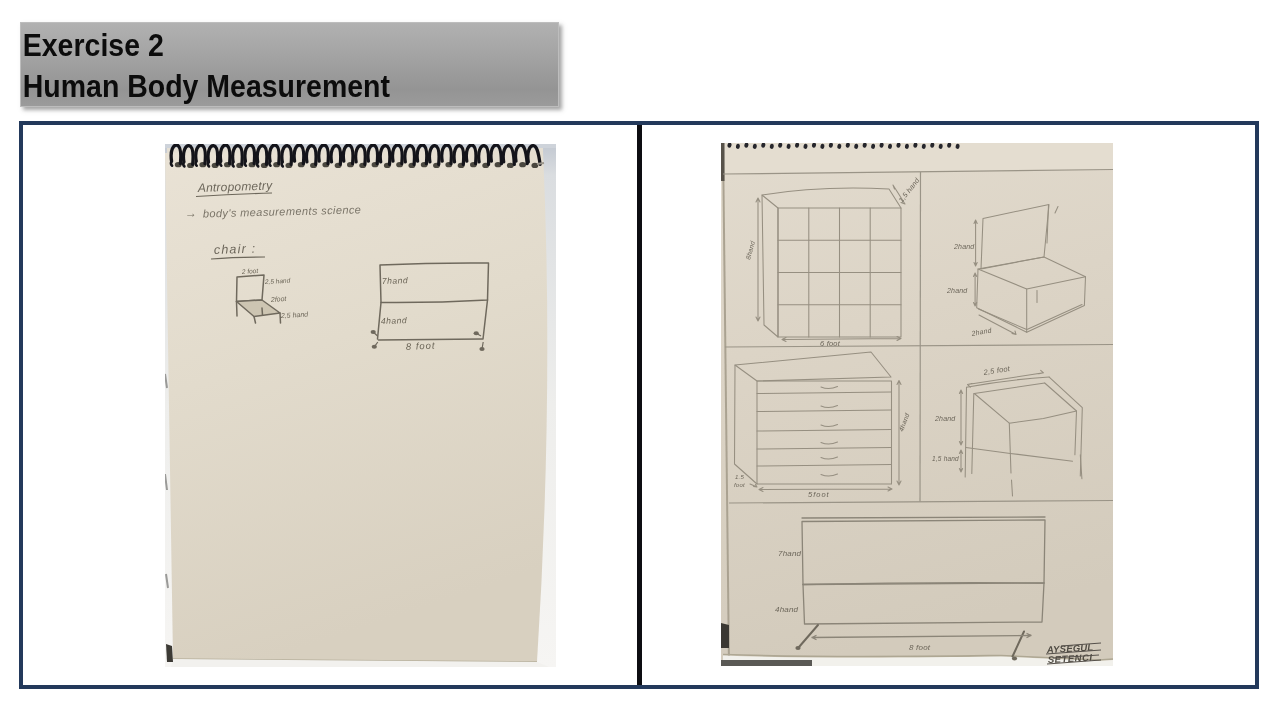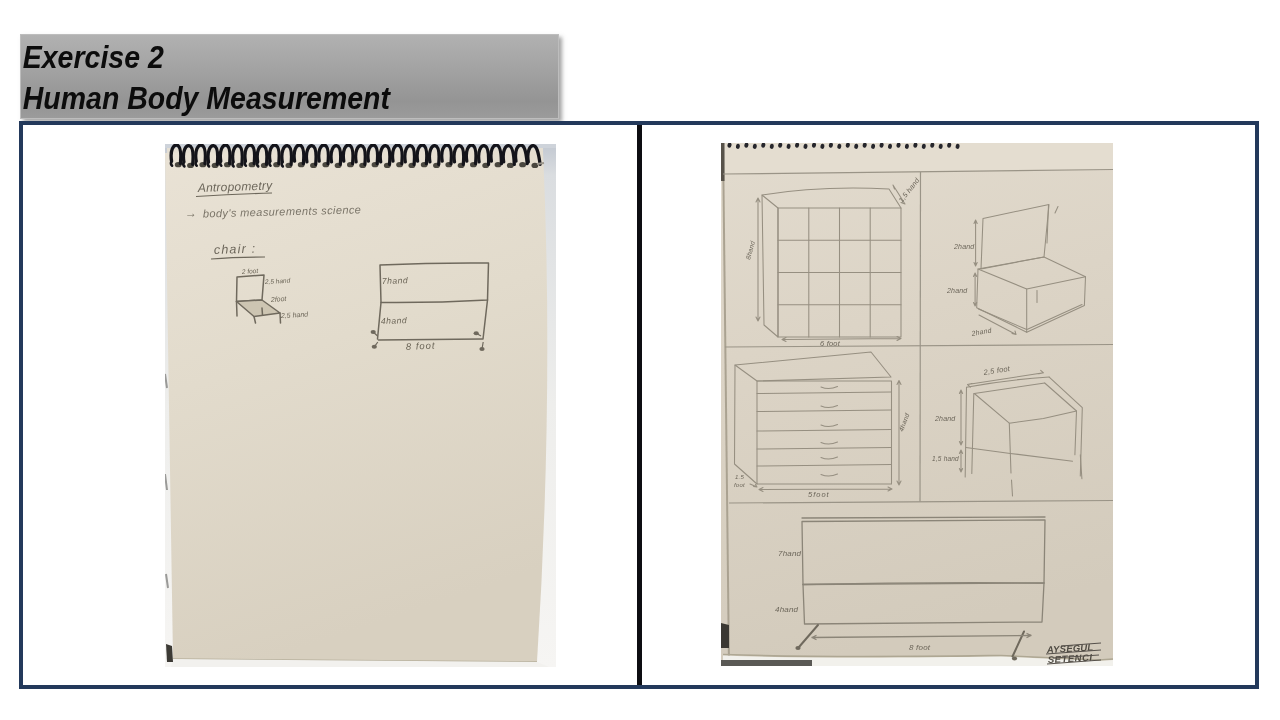--- a/index.html
+++ b/index.html
@@ -1,20 +1,20 @@
 <!DOCTYPE html>
 <html><head><meta charset="utf-8">
 <style>
 html,body{margin:0;padding:0;}
 body{width:1280px;height:720px;background:#ffffff;position:relative;overflow:hidden;
      font-family:"Liberation Sans",sans-serif;}
-.title{position:absolute;left:20px;top:34px;width:539px;height:85px;
+.title{position:absolute;left:20px;top:22px;width:539px;height:85px;
   background:linear-gradient(180deg,#b1b1b1 0%,#a5a5a5 35%,#949494 80%,#9b9b9b 100%);
   box-shadow:3px 3px 4px rgba(90,90,90,.55);
-  border:1px solid #bdbdbd;box-sizing:border-box;font-style:italic;}
+  border:1px solid #bdbdbd;box-sizing:border-box;}
 .title h1{margin:0;padding:2px 0 0 2px;font-size:32px;line-height:41px;font-weight:bold;color:#0c0c0c;
   transform:scaleX(0.89);transform-origin:left top;white-space:nowrap;}
 .panel{position:absolute;left:19px;top:121px;width:1240px;height:568px;
   border:4px solid #23395b;box-sizing:border-box;background:#ffffff;}
 .divider{position:absolute;left:637px;top:125px;width:5px;height:560px;background:#0d0d11;}
 svg text{font-family:"Liberation Sans",sans-serif;}
 </style></head>
 <body>
 <div class="title">
     <h1>Exercise 2<br>Human Body Measurement</h1>

